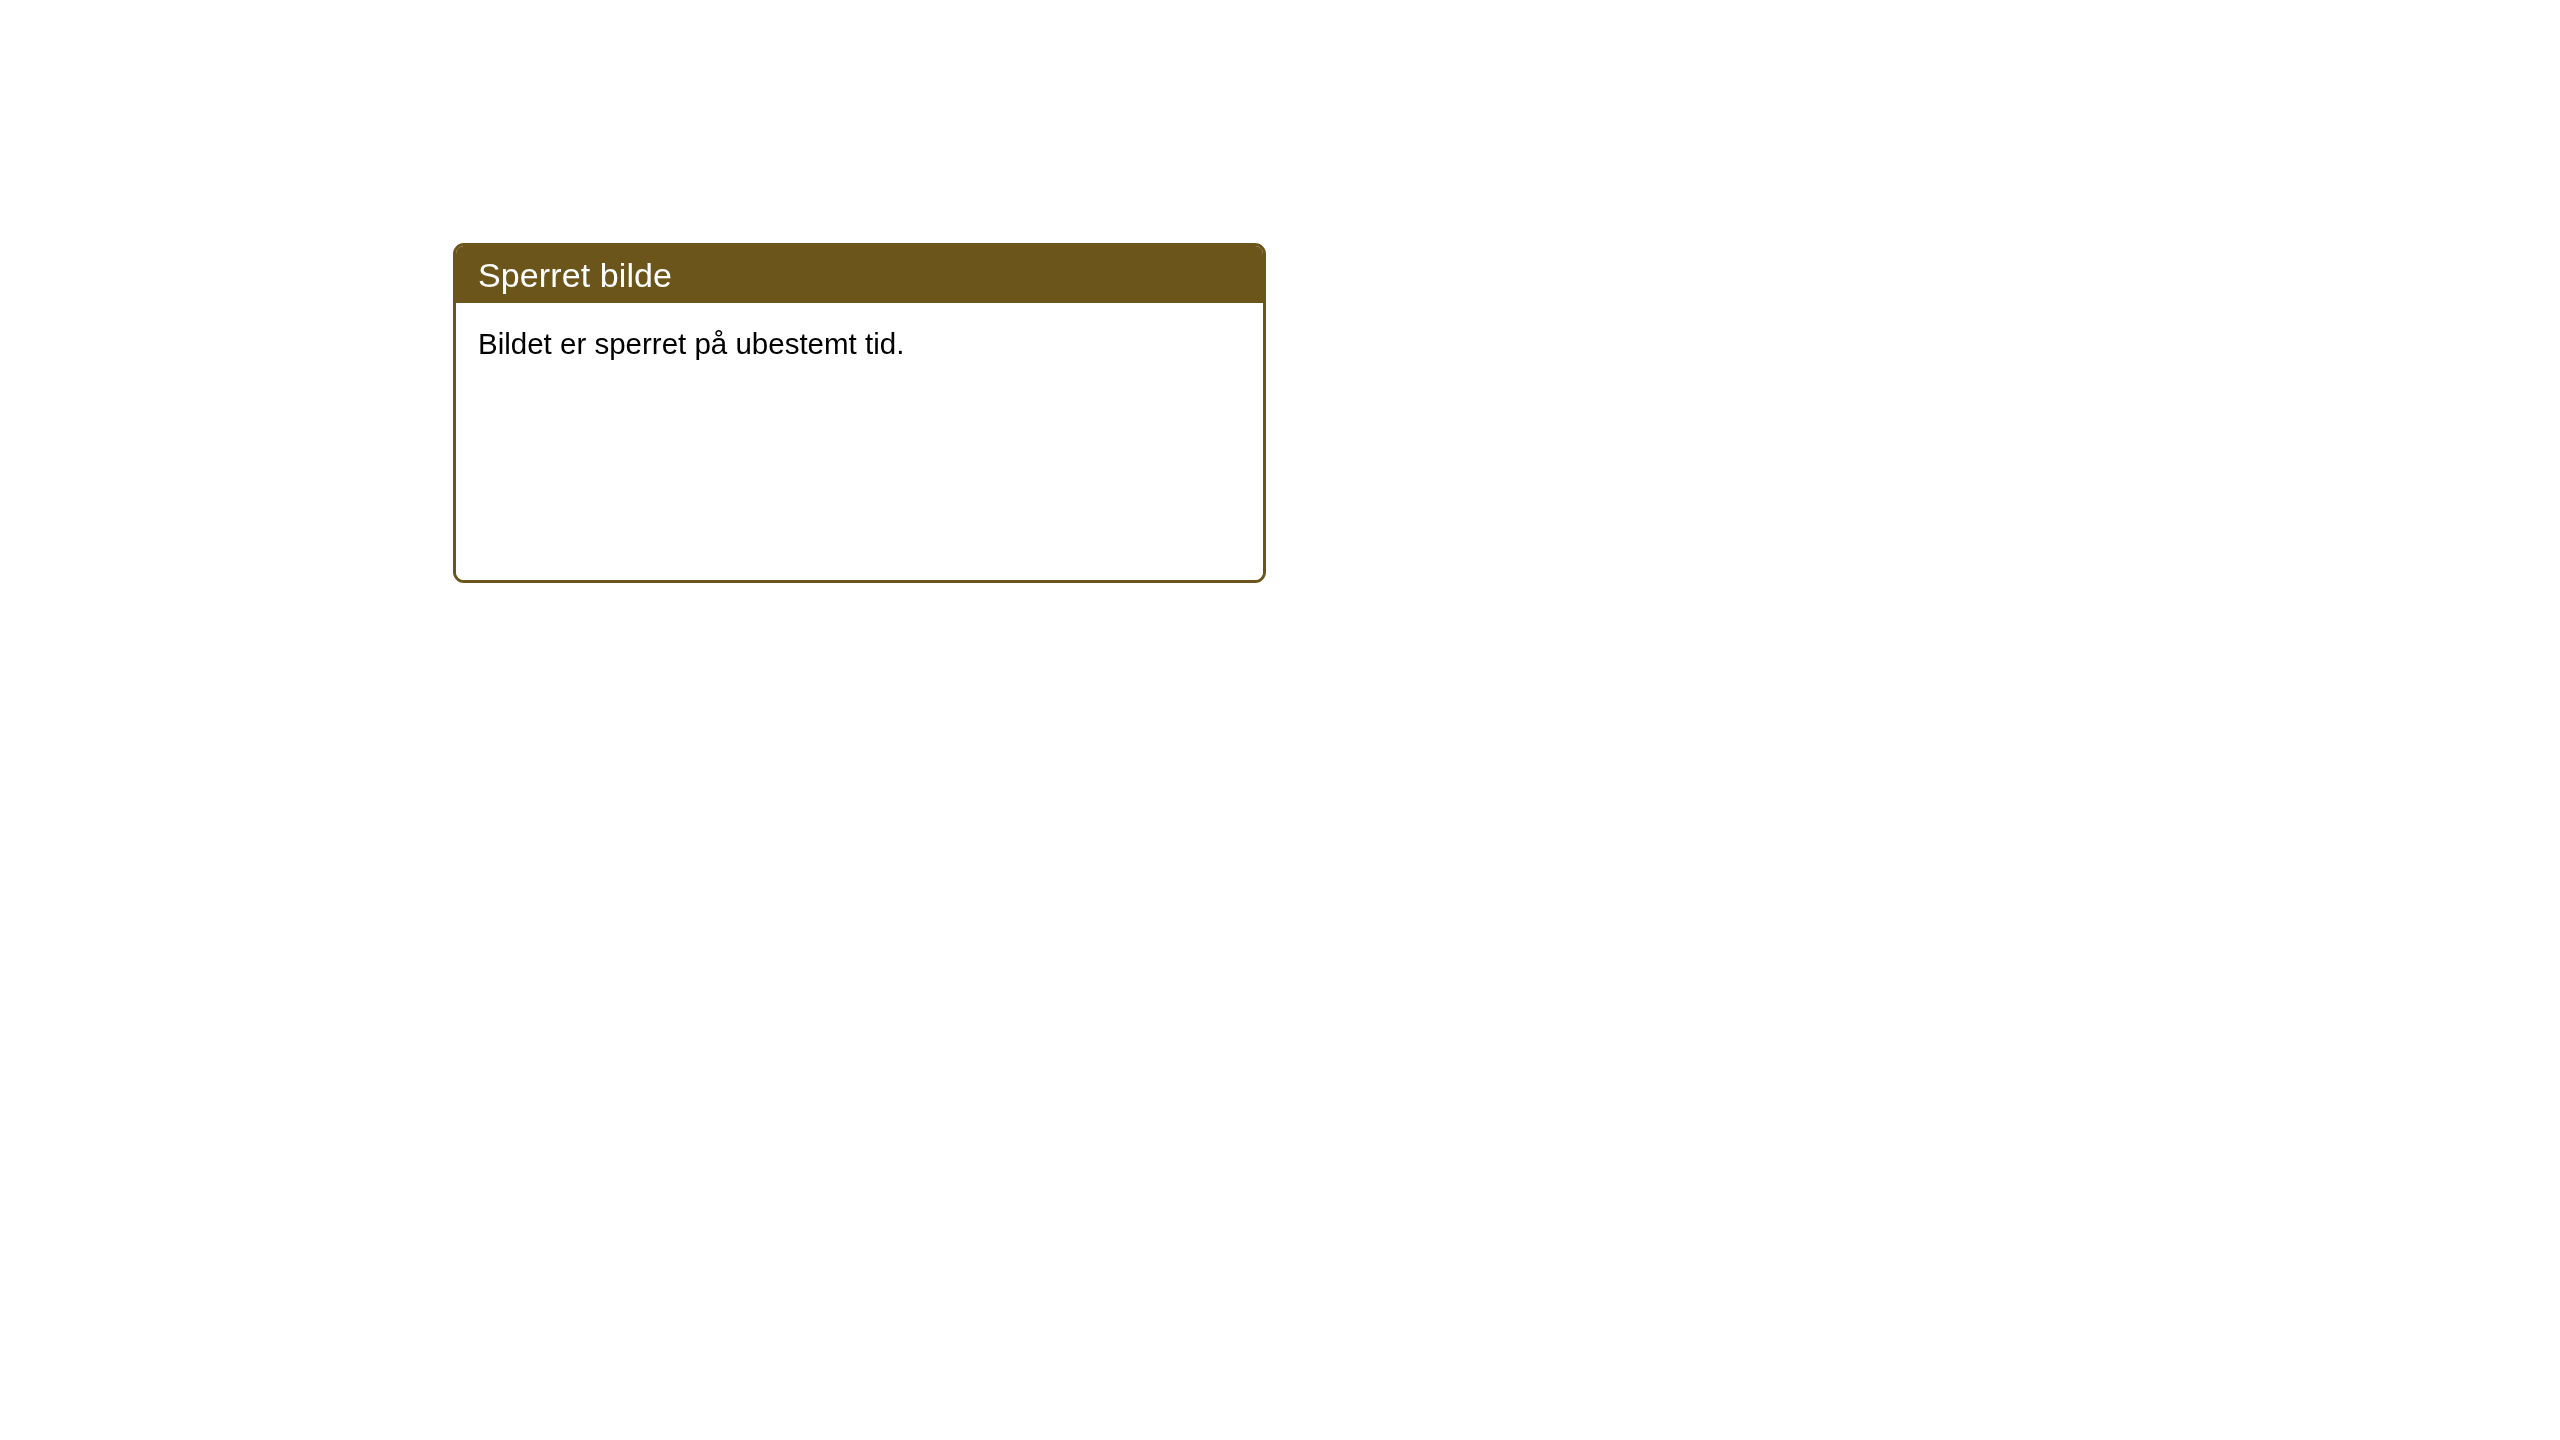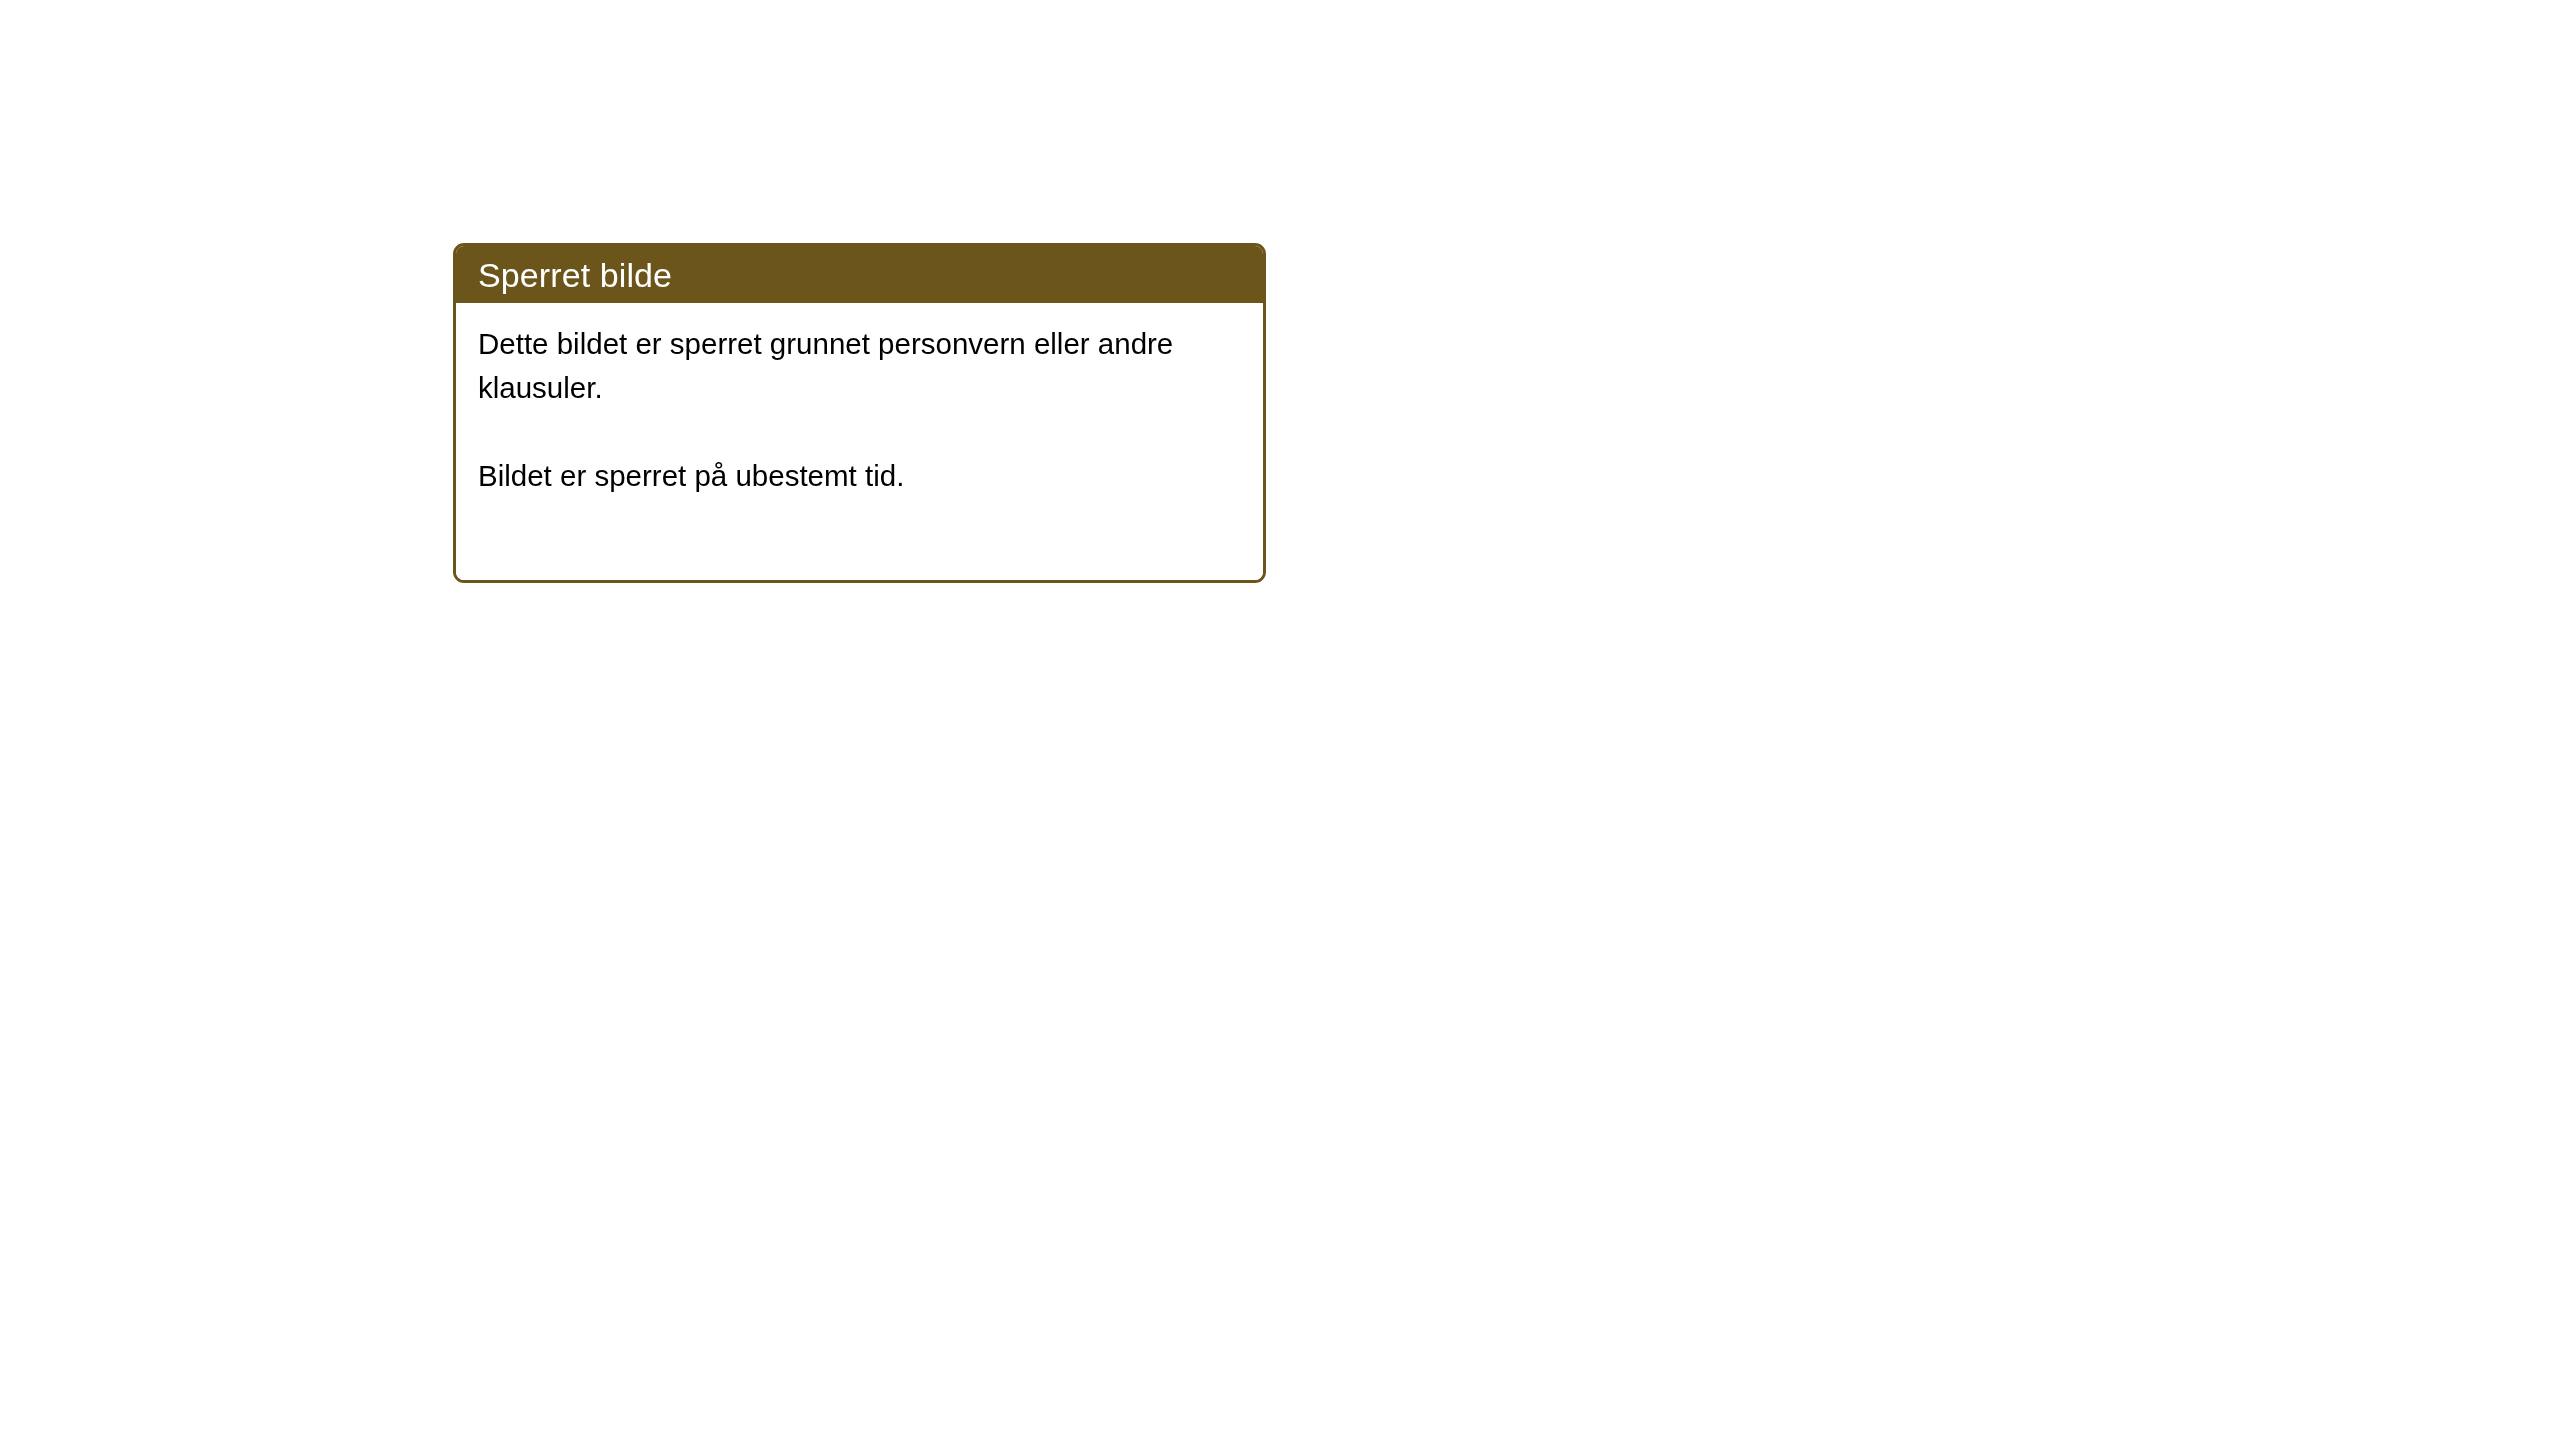--- a/index.html
+++ b/index.html
@@ -88,20 +88,19 @@
 
 <div class="page">
 
   <div class="card-row">
 
     <div class="card">
       <div class="card-header">
         <span class="card-title">Sperret bilde</span>
       </div>
       <div class="card-body">
-        <p class="card-paragraph">Dette bildet er sperret grunnet personvern eller andre klausuler.</p>
         <p class="card-paragraph">Bildet er sperret på ubestemt tid.</p>
       </div>
     </div>
 
 
   </div>
 </div>
 
 </body></html>

